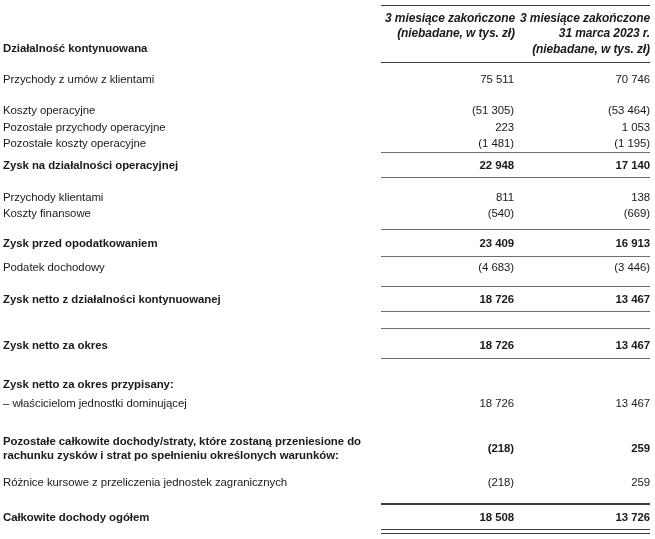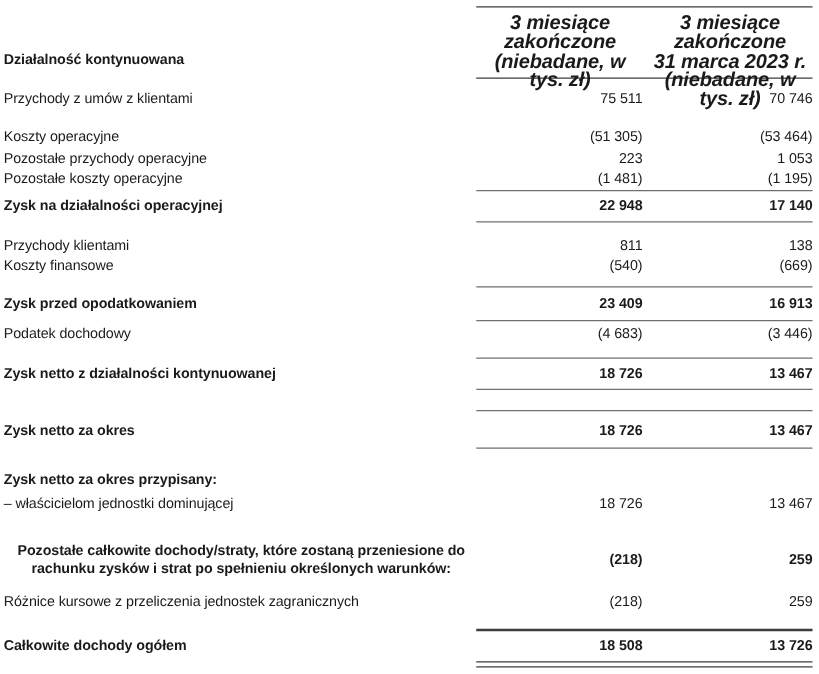--- a/index.html
+++ b/index.html
@@ -36,42 +36,41 @@
     top: 0;
     width: 372px;
     font-size: 11.4px;
     line-height: 14.2px;
     letter-spacing: -0.05px;
     white-space: pre-line;
   }
   .label.wrap {
     width: 380px;
     white-space: normal;
-    text-align: center;
   }
   .val {
     position: absolute;
     top: 0;
     text-align: right;
     font-size: 11.4px;
     line-height: 14.2px;
     letter-spacing: -0.05px;
   }
   .c1 { left: 383px; width: 131px; }
   .c2 { left: 520px; width: 130px; }
 
   .bold { font-weight: bold; }
   .norm { font-weight: normal; }
 
   
   .hdr-cell {
     position: absolute;
     top: 0;
-    text-align: center;
-    font-size: 16px;
+    text-align: right;
+    font-size: 12px;
     line-height: 15.3px;
     font-weight: bold;
     font-style: italic;
     letter-spacing: -0.1px;
   }
   .h1 { left: 381px; width: 134px; }
   .h2 { left: 518px; width: 132px; }
   .hdr-line { display: block; }
 
   

